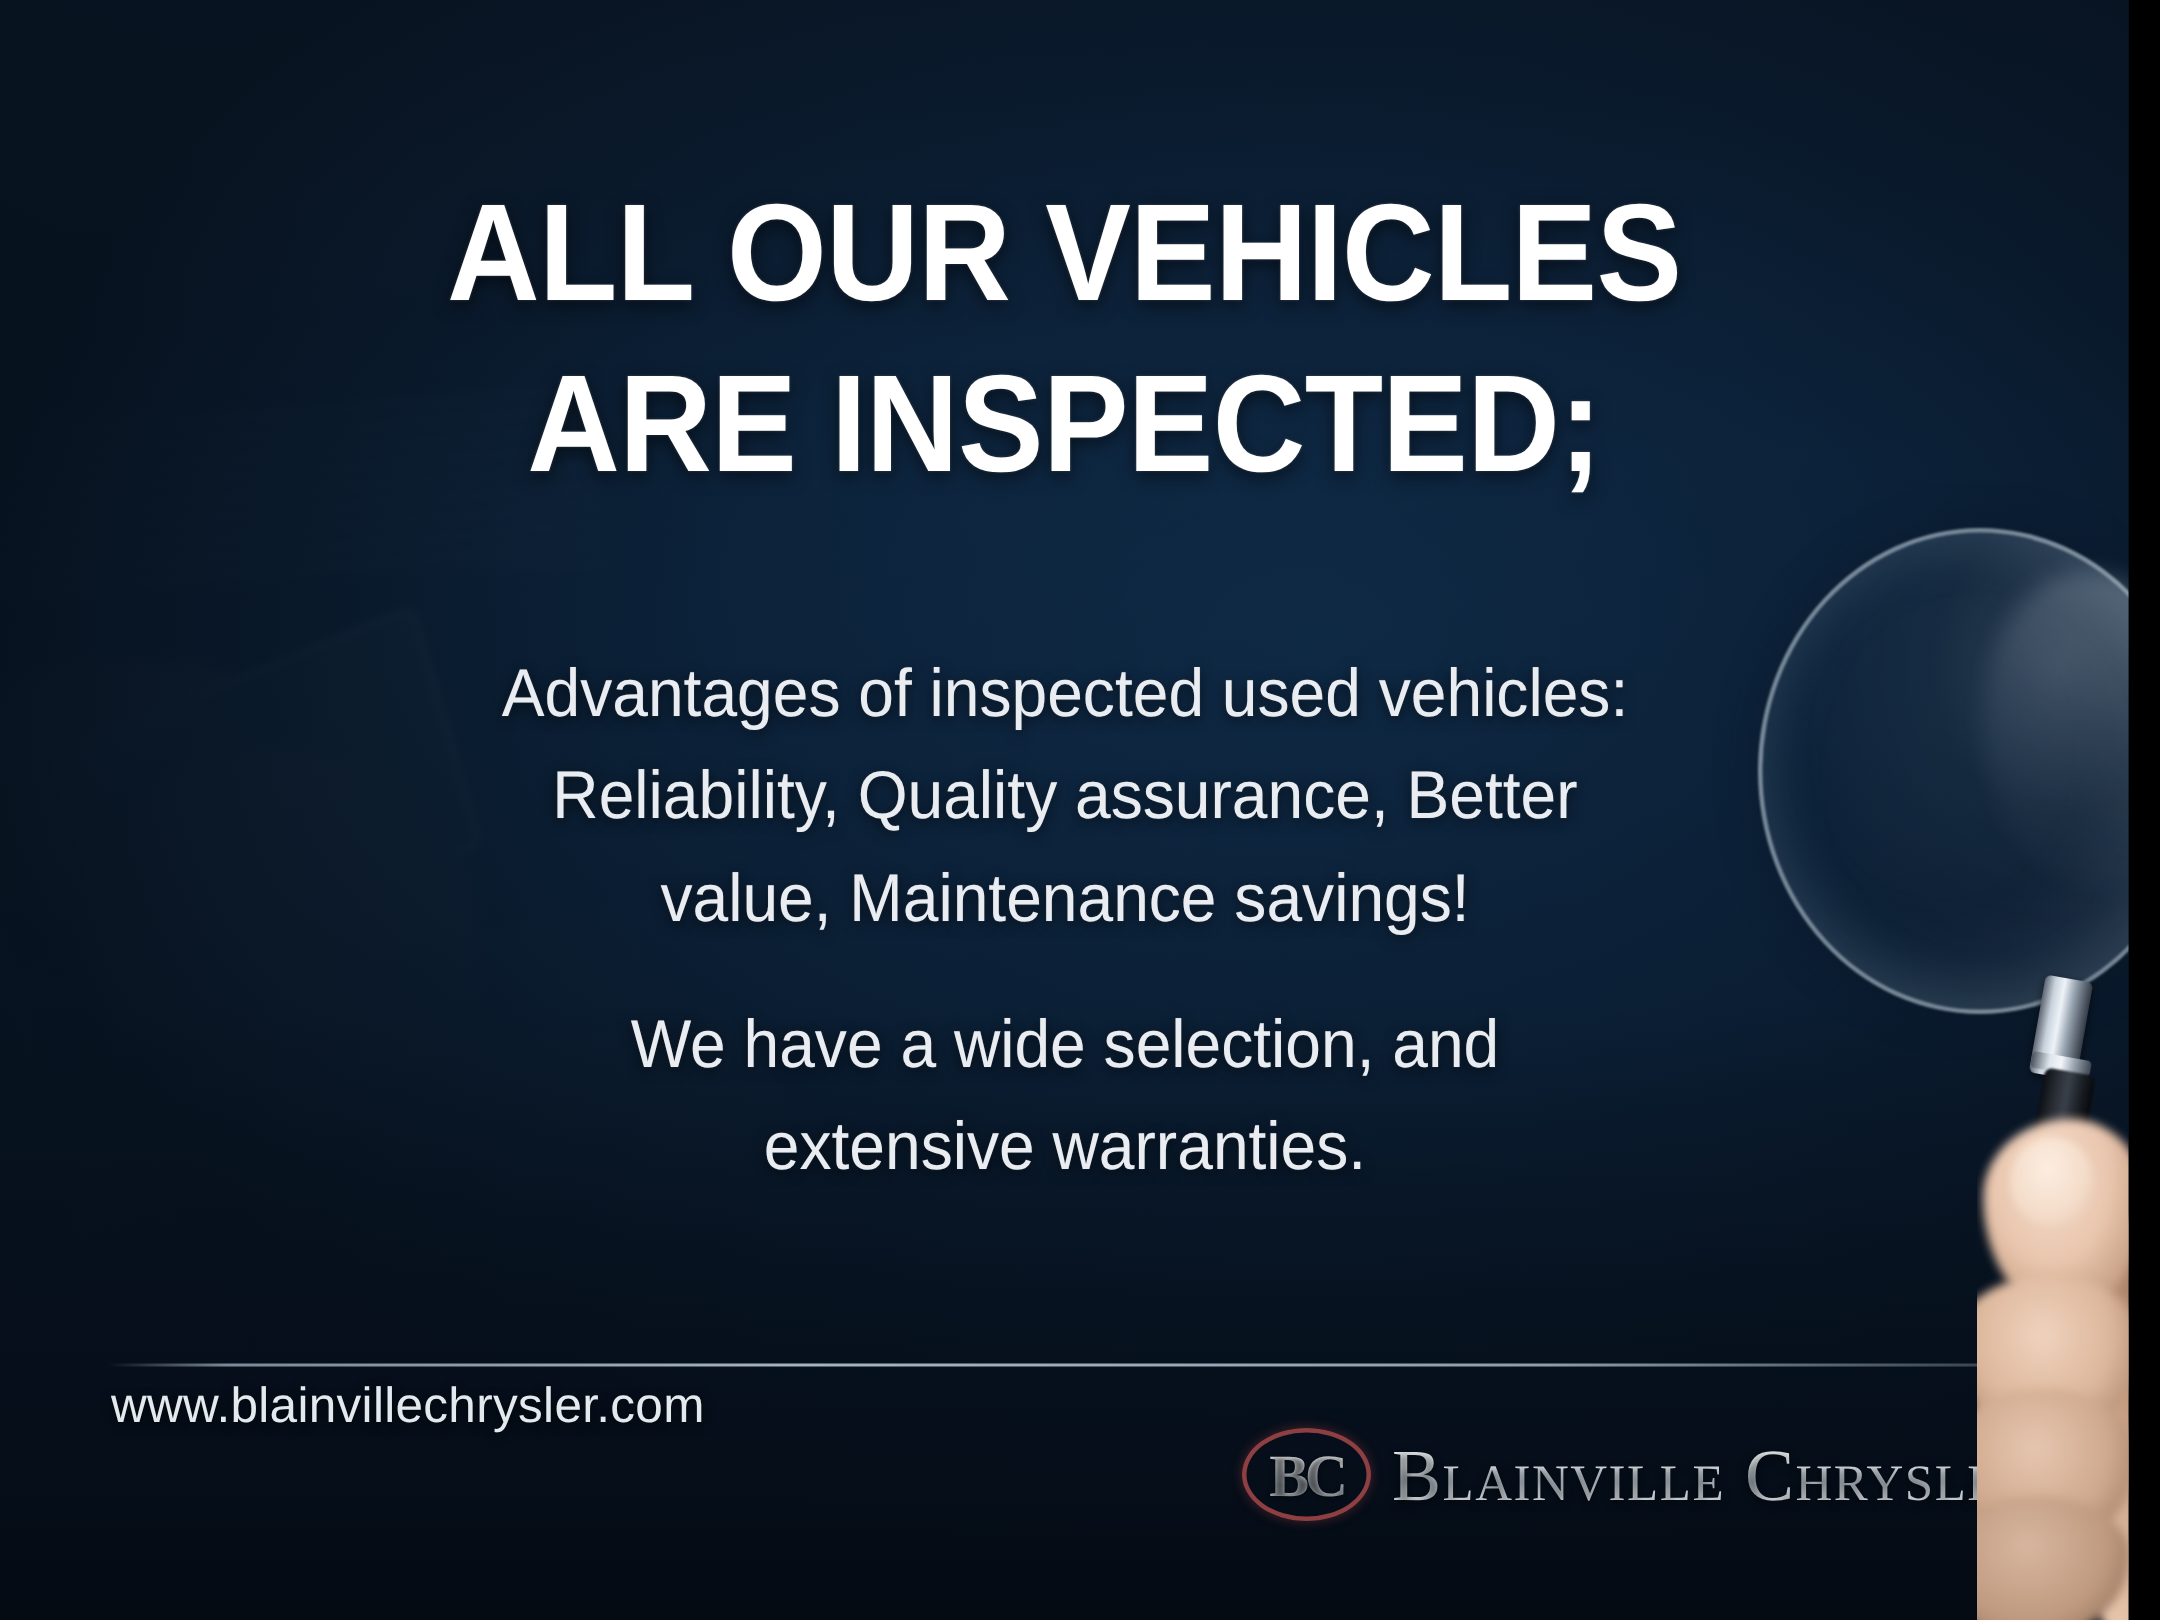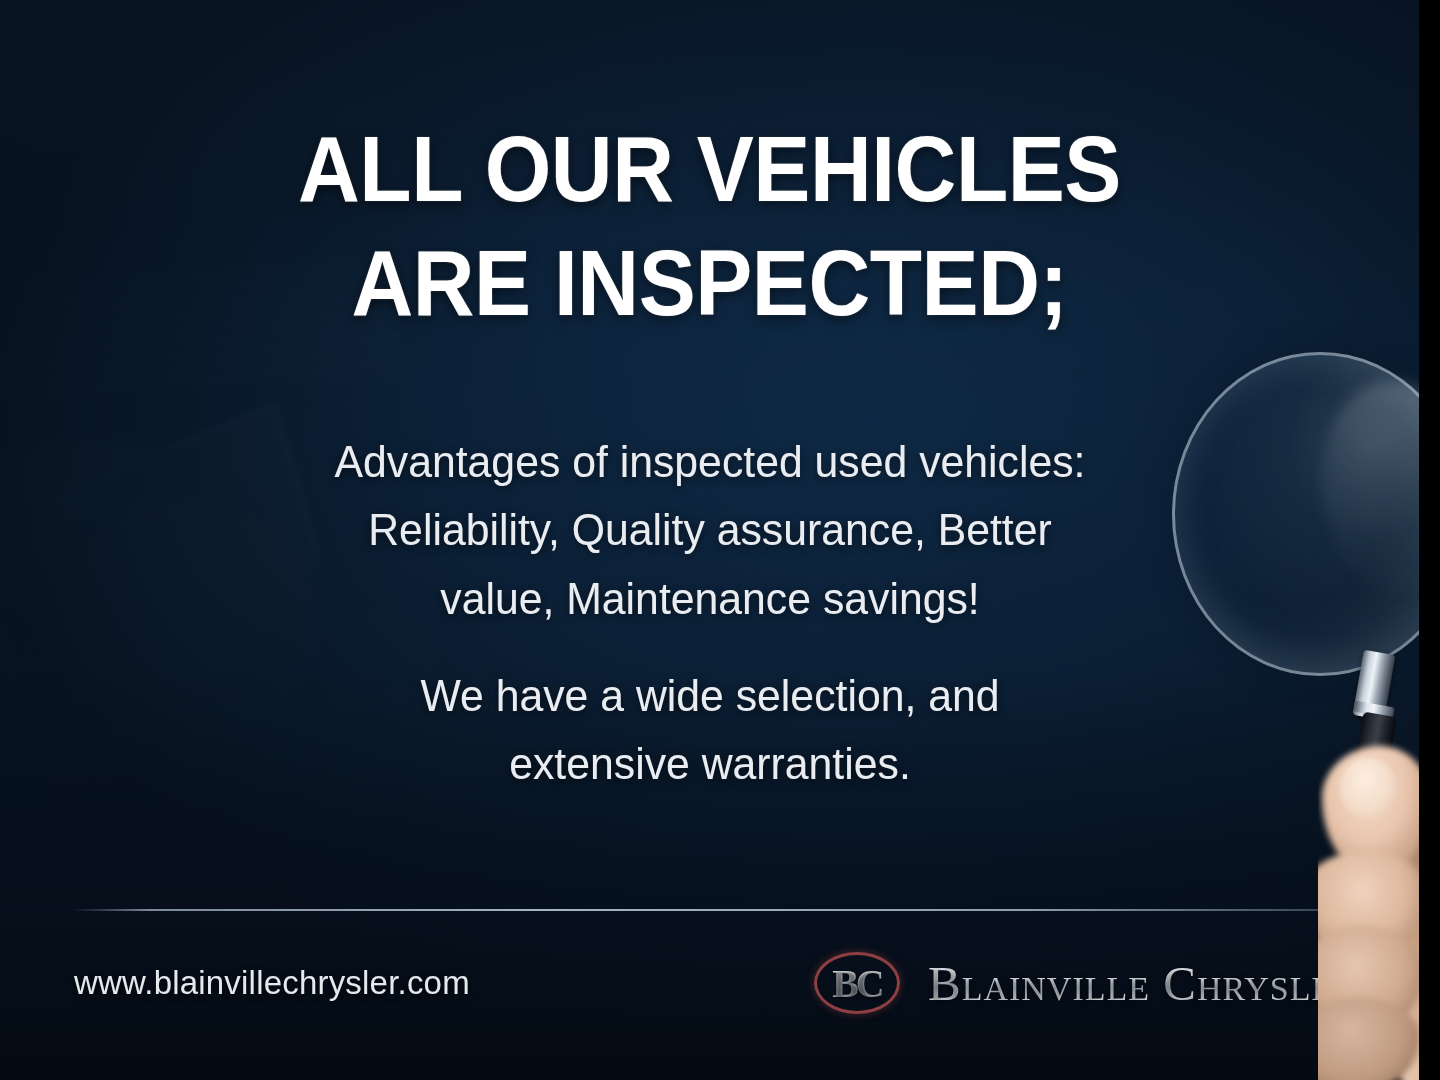--- a/index.html
+++ b/index.html
@@ -366,37 +366,37 @@
     top: 909px;
     width: 1330px;
     height: 2px;
     background: linear-gradient(90deg, rgba(180,200,220,0.0) 0%, rgba(196,214,232,0.62) 6%, rgba(210,226,240,0.78) 35%, rgba(200,218,234,0.70) 72%, rgba(170,192,214,0.30) 94%, rgba(150,175,200,0) 100%);
     z-index: 28;
   }
 
   .site-url {
     position: absolute;
     left: 74px;
-    top: 964px;
+    top: 918px;
     color: #e4e9ee;
     font-family: "Liberation Sans", sans-serif;
     font-weight: 400;
     font-size: 33px;
     letter-spacing: 0.2px;
     text-shadow: 0 2px 7px rgba(0,0,0,0.7);
     z-index: 31;
   }
 
   .brand-lockup {
     position: absolute;
     right: 62px;
     top: 952px;
     display: flex;
     align-items: center;
-    gap: 28px;
+    gap: 14px;
     z-index: 31;
   }
 
   .brand-monogram {
     position: relative;
     width: 86px;
     height: 62px;
     flex: none;
   }
   .brand-monogram .ring {

